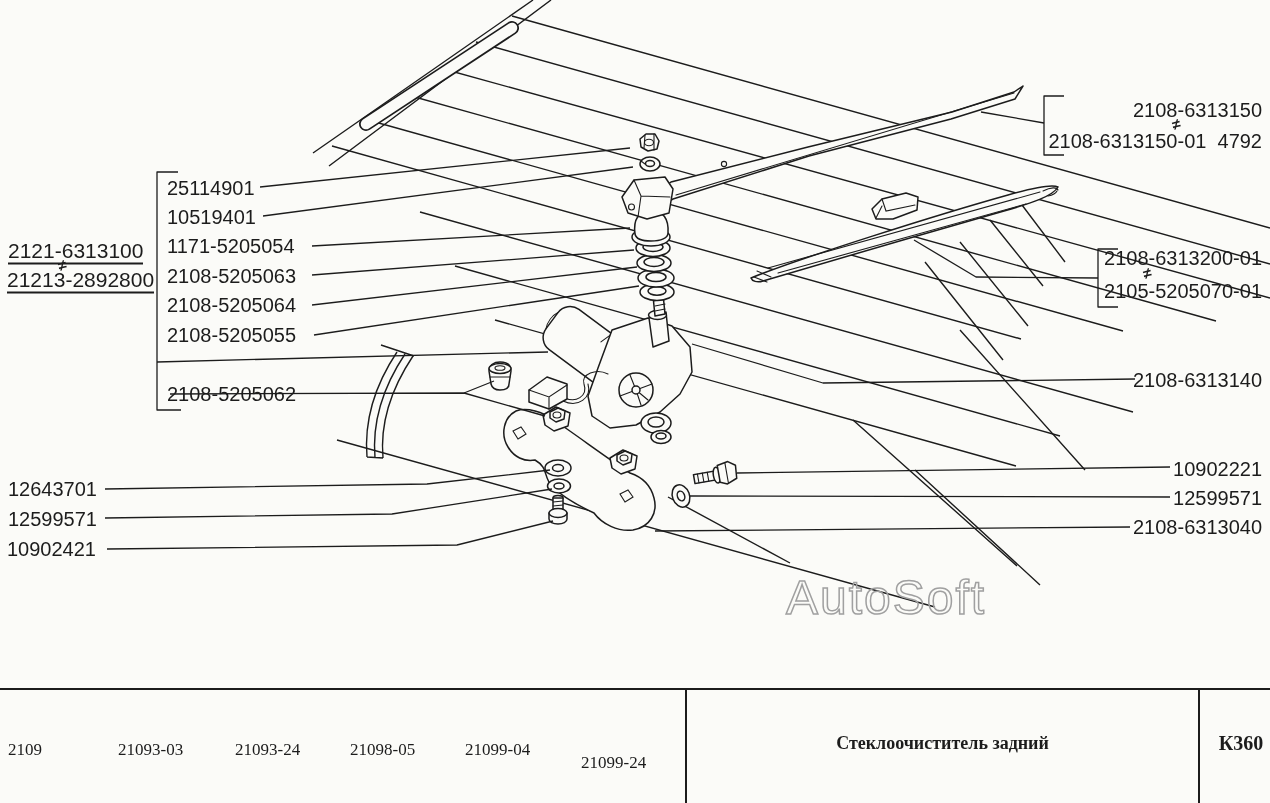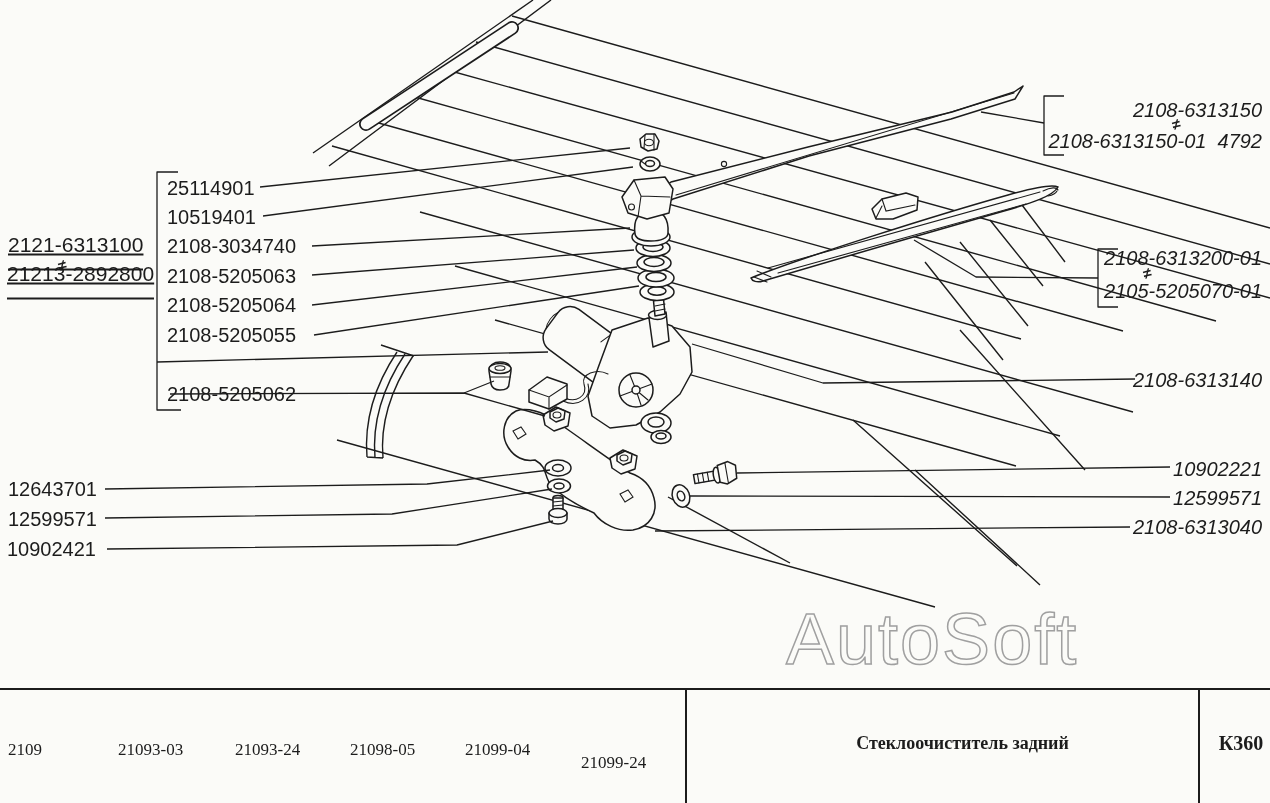--- a/index.html
+++ b/index.html
@@ -11,33 +11,33 @@
   #art{position:absolute;left:0;top:0;}
   .hz{stroke:var(--ink,#1c1c1c);stroke-width:1.4;fill:none;}
   .wh{stroke:var(--ink,#1c1c1c);stroke-width:1.5;fill:var(--paper,#fbfbf8);stroke-linejoin:round;}
   .thin{stroke:var(--ink,#1c1c1c);stroke-width:1.1;fill:none;stroke-linecap:round;}
   .ld{stroke:var(--ink,#1c1c1c);stroke-width:1.3;fill:none;stroke-linejoin:round;}
   .grid{stroke:var(--ink,#1c1c1c);stroke-width:2;fill:none;}
   .strip-b{stroke:var(--ink,#1c1c1c);stroke-width:14;stroke-linecap:round;fill:none;}
   .strip-w{stroke:var(--paper,#fbfbf8);stroke-width:10.5;stroke-linecap:round;fill:none;}
   
   .lbl{position:absolute;font-size:20px;line-height:1;white-space:pre;transform:translateY(-50%);}
-  .lbl.r{right:8px;text-align:left;font-style:italic;}
+  .lbl.r{right:8px;text-align:left;}
   .grp{position:absolute;font-size:21px;line-height:1;border-bottom:2px solid var(--ink,#1c1c1c);
-       padding-bottom:14px;transform:translateY(-50%);white-space:pre;text-decoration:underline;}
+       padding-bottom:2px;transform:translateY(-50%);white-space:pre;}
   .neq{position:absolute;font-size:15px;font-weight:bold;transform:translateY(-50%) rotate(-14deg);}
   .tcol{position:absolute;font-family:"Liberation Serif",serif;font-size:17px;line-height:22.3px;white-space:pre;}
   .tcol div{height:22.3px;}
   .tcol.c6{line-height:23px;}
   .tcol.c6 div{height:23px;}
   .ttitle{position:absolute;left:686px;top:733px;width:513px;text-align:center;
-          font-family:"Liberation Serif",serif;font-weight:bold;font-size:18px;margin-left:20px;}
+          font-family:"Liberation Serif",serif;font-weight:bold;font-size:18px;}
   .tcode{position:absolute;left:1199px;top:732px;width:84px;text-align:center;
          font-family:"Liberation Serif",serif;font-weight:bold;font-size:20px;}
-  #watermark{position:absolute;left:786px;top:598px;font-size:72px;letter-spacing:2px;
+  #watermark{position:absolute;left:786px;top:570px;font-size:48px;letter-spacing:2px;
              color:transparent;-webkit-text-stroke:1.5px var(--watermark_outline,#a0a0a0);}
 </style>
 </head>
 <body>
 
 <div id="page">
 
 <svg id="art" width="1270" height="803" viewBox="0 0 1270 803">
 
   <g>
@@ -184,21 +184,21 @@
     <path class="grid" d="M686,689 L686,803 M1199,689 L1199,803"></path>
   </g>
 </svg>
 
 <div class="grp" style="left:8px;top:252px">2121-6313100</div>
 <div class="neq" style="left:58px;top:265px">≠</div>
 <div class="grp" style="left:7px;top:281px">21213-2892800</div>
 
 <div class="lbl" style="left:167px;top:188px">25114901</div>
 <div class="lbl" style="left:167px;top:217px">10519401</div>
-<div class="lbl" style="left:167px;top:246px">2108-3034740</div>
+<div class="lbl" style="left:167px;top:246px">1171-5205054</div>
 <div class="lbl" style="left:167px;top:276px">2108-5205063</div>
 <div class="lbl" style="left:167px;top:305px">2108-5205064</div>
 <div class="lbl" style="left:167px;top:335px">2108-5205055</div>
 <div class="lbl" style="left:167px;top:394px">2108-5205062</div>
 
 <div class="lbl" style="left:8px;top:489px">12643701</div>
 <div class="lbl" style="left:8px;top:519px">12599571</div>
 <div class="lbl" style="left:7px;top:549px">10902421</div>
 
 <div class="lbl r" style="top:110px">2108-6313150</div>

